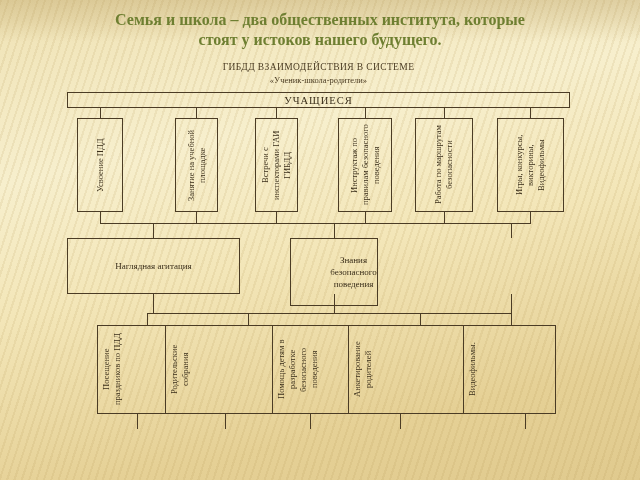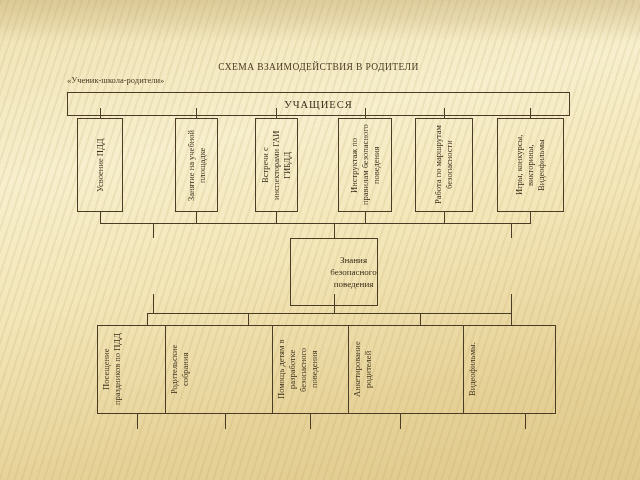--- a/index.html
+++ b/index.html
@@ -10,21 +10,21 @@
       linear-gradient(180deg, rgba(172,142,78,0.30) 0px, rgba(172,142,78,0.18) 20px, rgba(172,142,78,0) 42px),
       repeating-linear-gradient(108deg, rgba(171,140,72,0.12) 0 2px, rgba(255,255,255,0) 2px 7px),
       linear-gradient(168deg, #efe2b4 0%, #f7efcd 30%, #f3e6b8 52%, #e5d095 82%, #e0ca8e 100%);
   }
   .title{
     position:absolute;top:10px;left:0;width:640px;text-align:center;
     font-weight:bold;font-size:16px;line-height:20px;color:#6e7f31;
   }
   .heading1{position:absolute;top:62px;left:67px;width:503px;text-align:center;
     font-size:9.5px;color:#4a3b22;letter-spacing:0.4px;}
-  .heading2{position:absolute;top:75px;left:67px;width:503px;text-align:left;
+  .heading2{position:absolute;top:75px;left:67px;width:503px;text-align:center;
     font-size:8.5px;color:#4a3b22;}
   .box{
     position:absolute;border:1px solid #4b3c25;box-sizing:border-box;
     color:#3a2e1a;display:flex;align-items:center;justify-content:center;
   }
   .wide{font-size:10.5px;letter-spacing:1px;text-align:center;}
   .mid{font-size:9px;line-height:12px;text-align:center;padding:2px 4px;}
   .vbox{padding:2px;}
   .vbox.left{justify-content:flex-start;padding-left:3px;}
   .vtext{
@@ -34,25 +34,29 @@
   }
   .vline,.hline{position:absolute;background:#4b3c25;}
   .vline{width:1px;}
   .hline{height:1px;}
 </style>
 </head>
 <body>
 
 <div id="slide">
 
+  <div class="title">
+    <div>Семья и школа – два общественных института, которые</div>
+    <div>стоят у истоков нашего будущего.</div>
+  </div>
 
-  <div class="heading1">СХЕМА ВЗАИМОДЕЙСТВИЯ В РОДИТЕЛИ</div>
+  <div class="heading1">ГИБДД ВЗАИМОДЕЙСТВИЯ В СИСТЕМЕ</div>
   <div class="heading2">«Ученик-школа-родители»</div>
 
-  <div class="box wide" style="left:67px;top:92px;width:503px;height:24px;">УЧАЩИЕСЯ</div>
+  <div class="box wide" style="left:67px;top:92px;width:503px;height:16px;">УЧАЩИЕСЯ</div>
 
   <div class="vline" style="left:100px;top:108px;height:10px;"></div>
   <div class="vline" style="left:196px;top:108px;height:10px;"></div>
   <div class="vline" style="left:276px;top:108px;height:10px;"></div>
   <div class="vline" style="left:365px;top:108px;height:10px;"></div>
   <div class="vline" style="left:444px;top:108px;height:10px;"></div>
   <div class="vline" style="left:530px;top:108px;height:10px;"></div>
 
   <div class="box vbox" style="left:77px;top:118px;width:46px;height:94px;">
     <span class="vtext">Усвоение ПДД</span>
@@ -77,20 +81,21 @@
   <div class="vline" style="left:196px;top:212px;height:11px;"></div>
   <div class="vline" style="left:276px;top:212px;height:11px;"></div>
   <div class="vline" style="left:365px;top:212px;height:11px;"></div>
   <div class="vline" style="left:444px;top:212px;height:11px;"></div>
   <div class="vline" style="left:530px;top:212px;height:11px;"></div>
   <div class="hline" style="left:100px;top:223px;width:431px;"></div>
   <div class="vline" style="left:153px;top:223px;height:15px;"></div>
   <div class="vline" style="left:334px;top:223px;height:15px;"></div>
   <div class="vline" style="left:511px;top:223px;height:15px;"></div>
 
+  <div class="box mid" style="left:67px;top:238px;width:173px;height:56px;">Наглядная агитация</div>
   <div class="box mid" style="left:290px;top:238px;width:88px;height:68px;padding-left:43px;">Знания безопасного поведения</div>
 
   <div class="vline" style="left:153px;top:294px;height:19px;"></div>
   <div class="vline" style="left:334px;top:294px;height:19px;"></div>
   <div class="vline" style="left:511px;top:294px;height:19px;"></div>
   <div class="hline" style="left:147px;top:313px;width:365px;"></div>
   <div class="vline" style="left:147px;top:313px;height:12px;"></div>
   <div class="vline" style="left:248px;top:313px;height:12px;"></div>
   <div class="vline" style="left:420px;top:313px;height:12px;"></div>
   <div class="vline" style="left:511px;top:313px;height:12px;"></div>

